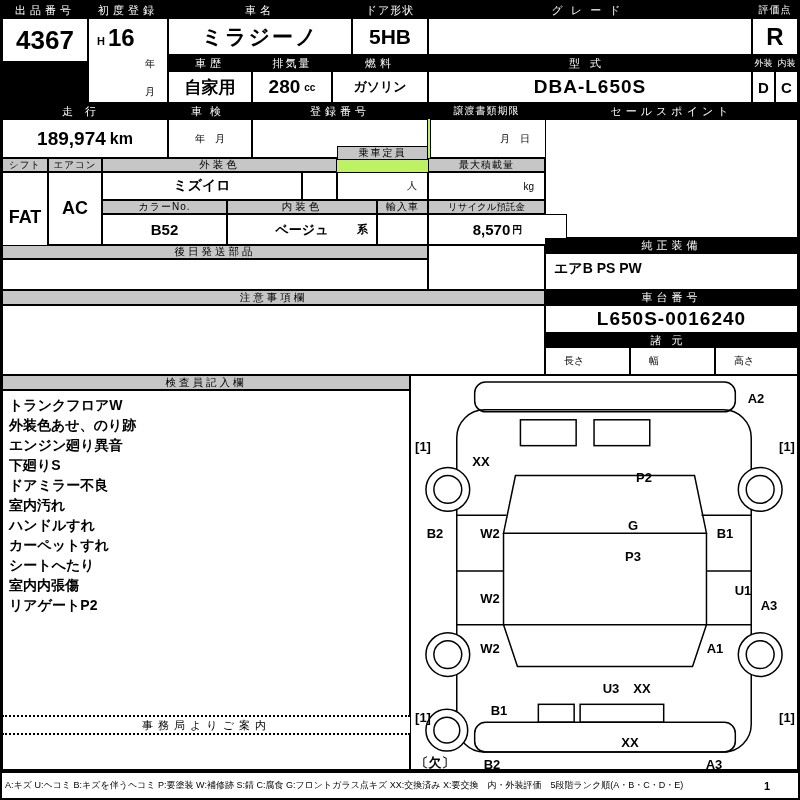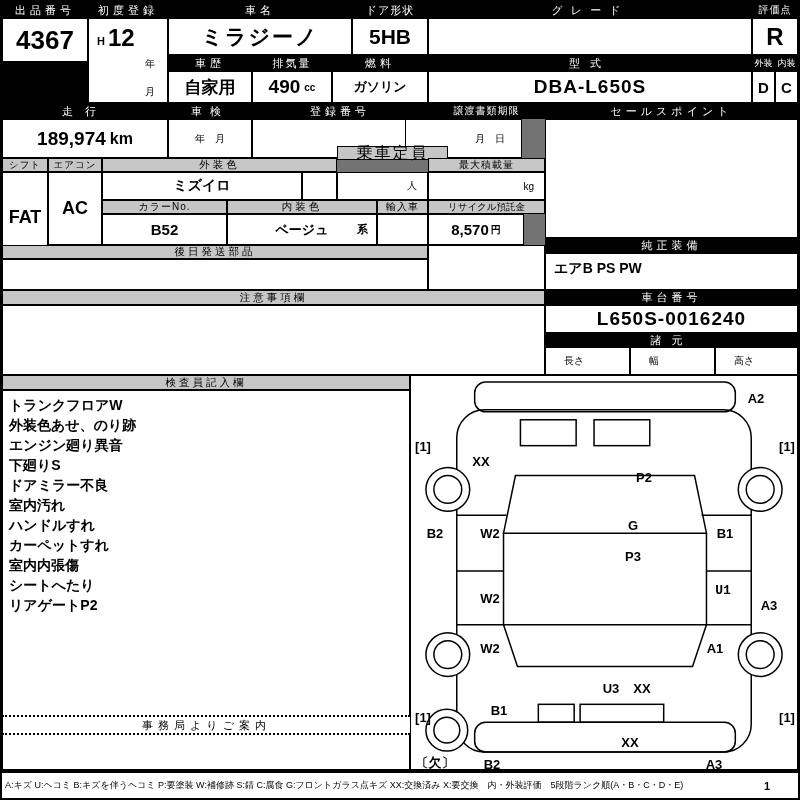--- a/index.html
+++ b/index.html
@@ -1,19 +1,19 @@
 <!DOCTYPE html>
 <html><head>
 <meta charset="utf-8">
 <style>
   * { margin:0; padding:0; box-sizing:border-box; }
   html,body { background:#888; }
   .sheet {
     position:relative; width:800px; height:800px; margin:0 auto;
-    background:#737373; color:#000; border:2px solid #000;
+    background:#bef264; color:#000; border:2px solid #000;
     font-family:"Liberation Sans","DejaVu Sans",sans-serif;
     overflow:hidden;
   }
   .c { position:absolute; border:1px solid #000; background:#fff; }
   .h { background:#000; color:#fff; display:flex; align-items:center; justify-content:center;
        font-size:11px; letter-spacing:4px; white-space:nowrap; }
   .g { background:#c6c6c6; color:#000; display:flex; align-items:center; justify-content:center;
        font-size:10.5px; letter-spacing:3px; white-space:nowrap; }
   .v { display:flex; align-items:center; justify-content:center; font-weight:bold; white-space:nowrap; }
   .blackbox { background:#000; }
@@ -28,21 +28,21 @@
 
 <div class="sheet">
 
   <div class="c h" style="left:0;top:0;width:86px;height:16px">出品番号</div>
   <div class="c v" style="left:0;top:16px;width:86px;height:44px;font-size:26px">4367</div>
   <div class="c blackbox" style="left:0;top:60px;width:86px;height:41px"></div>
 
   <div class="c h" style="left:86px;top:0;width:80px;height:16px">初度登録</div>
   <div class="c" style="left:86px;top:16px;width:80px;height:85px">
     <span style="position:absolute;left:8px;top:16px;font-size:11px;font-weight:bold">H</span>
-    <span style="position:absolute;left:19px;top:5px;font-size:24px;font-weight:bold">12</span>
+    <span style="position:absolute;left:19px;top:5px;font-size:24px;font-weight:bold">16</span>
     <span style="position:absolute;right:12px;top:38px;font-size:10px">年</span>
     <span style="position:absolute;right:12px;top:66px;font-size:10px">月</span>
   </div>
 
   <div class="c h" style="left:166px;top:0;width:184px;height:16px">車名</div>
   <div class="c v" style="left:166px;top:16px;width:184px;height:37px;font-size:21px;letter-spacing:2px">ミラジーノ</div>
 
   <div class="c h" style="left:350px;top:0;width:76px;height:16px;letter-spacing:1px">ドア形状</div>
   <div class="c v" style="left:350px;top:16px;width:76px;height:37px;font-size:21px">5HB</div>
 
@@ -50,21 +50,21 @@
   <div class="c v" style="left:426px;top:16px;width:324px;height:37px"></div>
 
   <div class="c h" style="left:750px;top:0;width:46px;height:16px;letter-spacing:1px;font-size:10px">評価点</div>
   <div class="c v" style="left:750px;top:16px;width:46px;height:37px;font-size:24px">R</div>
 
   <div class="c h" style="left:166px;top:53px;width:84px;height:16px">車歴</div>
   <div class="c v" style="left:166px;top:69px;width:84px;height:32px;font-size:17px">自家用</div>
 
   <div class="c h" style="left:250px;top:53px;width:80px;height:16px;letter-spacing:2px">排気量</div>
   <div class="c v" style="left:250px;top:69px;width:80px;height:32px">
-    <span style="font-size:19px;font-weight:bold">490</span>
+    <span style="font-size:19px;font-weight:bold">280</span>
     <span class="unit">cc</span>
   </div>
 
   <div class="c h" style="left:330px;top:53px;width:96px;height:16px">燃料</div>
   <div class="c v" style="left:330px;top:69px;width:96px;height:32px;font-size:13px">ガソリン</div>
 
   <div class="c h" style="left:426px;top:53px;width:324px;height:16px;letter-spacing:10px">型式</div>
   <div class="c v" style="left:426px;top:69px;width:324px;height:32px;font-size:19px;letter-spacing:1px">DBA-L650S</div>
 
   <div class="c h" style="left:750px;top:53px;width:23px;height:16px;font-size:9px;letter-spacing:0">外装</div>
@@ -78,54 +78,54 @@
     <span class="unit" style="font-size:16px">km</span>
   </div>
 
   <div class="c h" style="left:166px;top:101px;width:84px;height:16px;letter-spacing:8px">車検</div>
   <div class="c h" style="left:250px;top:101px;width:176px;height:16px">登録番号</div>
 
   <div class="c v" style="left:166px;top:117px;width:84px;height:39px;font-size:10px;font-weight:normal">年　月</div>
   <div class="c v" style="left:250px;top:117px;width:176px;height:39px"></div>
 
   <div class="c h" style="left:426px;top:101px;width:117px;height:16px;font-size:10px;letter-spacing:1px">譲渡書類期限</div>
-  <div class="c v" style="left:403px;top:117px;width:117px;height:39px;font-size:10px;font-weight:normal;justify-content:flex-end;padding-right:16px">月　日</div>
+  <div class="c v" style="left:428px;top:117px;width:117px;height:39px;font-size:10px;font-weight:normal;justify-content:flex-end;padding-right:16px">月　日</div>
 
   <div class="c h" style="left:543px;top:101px;width:253px;height:16px">セールスポイント</div>
   <div class="c" style="left:543px;top:117px;width:253px;height:119px"></div>
 
   <div class="c g" style="left:0;top:156px;width:46px;height:14px;font-size:9.5px;letter-spacing:1px">シフト</div>
   <div class="c g" style="left:46px;top:156px;width:54px;height:14px;font-size:9.5px;letter-spacing:1px">エアコン</div>
   <div class="c v" style="left:0;top:170px;width:46px;height:91px;font-size:18px">FAT</div>
   <div class="c v" style="left:46px;top:170px;width:54px;height:73px;font-size:18px">AC</div>
 
   <div class="c g" style="left:100px;top:156px;width:235px;height:14px">外装色</div>
   <div class="c v" style="left:100px;top:170px;width:200px;height:28px;font-size:14px">ミズイロ</div>
   <div class="c" style="left:300px;top:170px;width:35px;height:28px"></div>
 
-  <div class="c g" style="left:335px;top:144px;width:111px;height:14px;font-size:16px;letter-spacing:2px">乗車定員</div>
+  <div class="c g" style="left:335px;top:144px;width:91px;height:14px;font-size:10px;letter-spacing:2px">乗車定員</div>
   <div class="c v" style="left:335px;top:170px;width:91px;height:28px;font-size:10px;font-weight:normal;justify-content:flex-end;padding-right:10px">人</div>
 
   <div class="c g" style="left:426px;top:156px;width:117px;height:14px;font-size:10px;letter-spacing:1px">最大積載量</div>
   <div class="c v" style="left:426px;top:170px;width:117px;height:28px;font-size:10px;font-weight:normal;justify-content:flex-end;padding-right:10px">kg</div>
 
   <div class="c g" style="left:100px;top:198px;width:125px;height:14px;font-size:10px;letter-spacing:1px">カラーNo.</div>
   <div class="c v" style="left:100px;top:212px;width:125px;height:31px;font-size:15px">B52</div>
 
   <div class="c g" style="left:225px;top:198px;width:150px;height:14px">内装色</div>
   <div class="c v" style="left:225px;top:212px;width:150px;height:31px;font-size:13px">
     <span>ベージュ</span>
     <span style="position:absolute;right:8px;font-size:11px">系</span>
   </div>
 
   <div class="c g" style="left:375px;top:198px;width:51px;height:14px;font-size:10px;letter-spacing:1px">輸入車</div>
   <div class="c v" style="left:375px;top:212px;width:51px;height:31px"></div>
 
   <div class="c g" style="left:426px;top:198px;width:117px;height:14px;font-size:9.5px;letter-spacing:0">リサイクル預託金</div>
-  <div class="c v" style="left:426px;top:212px;width:96px;height:31px">
+  <div class="c v" style="left:426px;top:212px;width:139px;height:31px">
     <span style="font-size:15px;font-weight:bold">8,570</span>
     <span class="unit" style="margin-left:2px">円</span>
   </div>
 
   <div class="c g" style="left:0;top:243px;width:426px;height:14px">後日発送部品</div>
   <div class="c" style="left:0;top:257px;width:426px;height:31px"></div>
   <div class="c" style="left:426px;top:243px;width:117px;height:45px"></div>
 
   <div class="c g" style="left:0;top:288px;width:543px;height:15px">注意事項欄</div>
   <div class="c" style="left:0;top:303px;width:543px;height:70px"></div>
@@ -150,22 +150,22 @@
   <div class="c g" style="left:0;top:373px;width:408px;height:15px">検査員記入欄</div>
   <div class="c" style="left:0;top:388px;width:408px;height:325px;border-bottom:none;padding-top:4px">
       <div class="note-line">トランクフロアW</div>
       <div class="note-line">外装色あせ、のり跡</div>
       <div class="note-line">エンジン廻り異音</div>
       <div class="note-line">下廻りS</div>
       <div class="note-line">ドアミラー不良</div>
       <div class="note-line">室内汚れ</div>
       <div class="note-line">ハンドルすれ</div>
       <div class="note-line">カーペットすれ</div>
+      <div class="note-line">シートへたり</div>
       <div class="note-line">室内内張傷</div>
-      <div class="note-line">シートへたり</div>
       <div class="note-line">リアゲートP2</div>
     </div>
 
   <div class="c" style="left:0;top:713px;width:408px;height:20px;border:none;border-left:1px solid #000;border-top:2px dotted #000;border-bottom:2px dotted #000;display:flex;align-items:center;justify-content:center;font-size:11px;letter-spacing:5px">事務局よりご案内</div>
   <div class="c" style="left:0;top:733px;width:408px;height:35px;border-top:none"></div>
 
   <div class="c" style="left:408px;top:373px;width:388px;height:395px">
     <svg viewBox="0 0 388 395" width="386" height="393">
       <g fill="none" stroke="#000" stroke-width="1.5">
 
@@ -214,21 +214,21 @@
         <span class="mark" style="left: 12px; top: 70px;">[1]</span>
         <span class="mark" style="left: 376px; top: 70px;">[1]</span>
         <span class="mark" style="left: 70px; top: 85px;">XX</span>
         <span class="mark" style="left: 233px; top: 101px;">P2</span>
         <span class="mark" style="left: 24px; top: 157px;">B2</span>
         <span class="mark" style="left: 79px; top: 157px;">W2</span>
         <span class="mark" style="left: 222px; top: 149px;">G</span>
         <span class="mark" style="left: 314px; top: 157px;">B1</span>
         <span class="mark" style="left: 222px; top: 180px;">P3</span>
         <span class="mark" style="left: 79px; top: 222px;">W2</span>
-        <span class="mark" style="left: 312px; top: 214px; font-family: Liberation Mono, monospace;">U1</span>
+        <span class="mark" style="left: 332px; top: 214px;">U1</span>
         <span class="mark" style="left: 358px; top: 229px;">A3</span>
         <span class="mark" style="left: 79px; top: 272px;">W2</span>
         <span class="mark" style="left: 304px; top: 272px;">A1</span>
         <span class="mark" style="left: 156px; top: 312px; margin-left: 44px;">U3</span>
         <span class="mark" style="left: 231px; top: 312px;">XX</span>
         <span class="mark" style="left: 88px; top: 334px;">B1</span>
         <span class="mark" style="left: 12px; top: 341px;">[1]</span>
         <span class="mark" style="left: 376px; top: 341px;">[1]</span>
         <span class="mark" style="left: 219px; top: 366px;">XX</span>
         <span class="mark" style="left: 81px; top: 388px;">B2</span>

